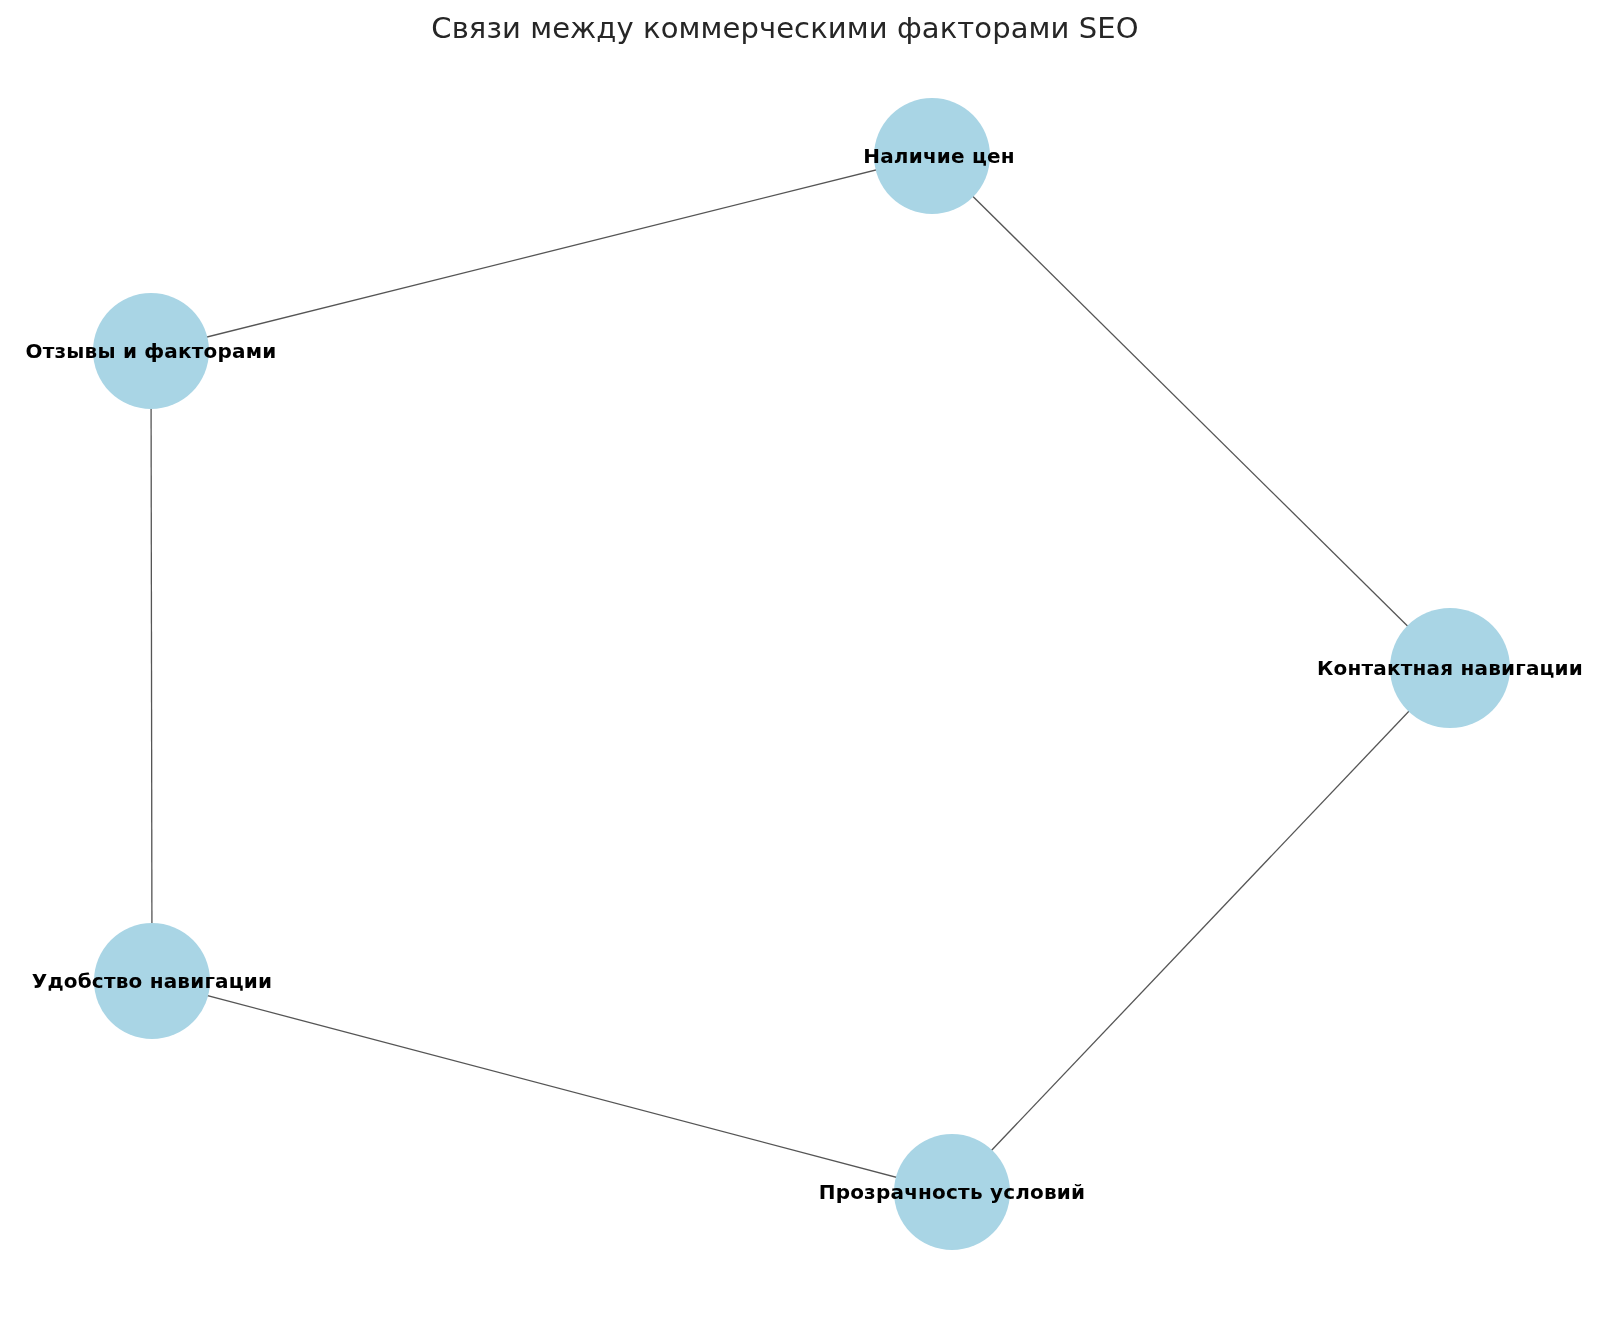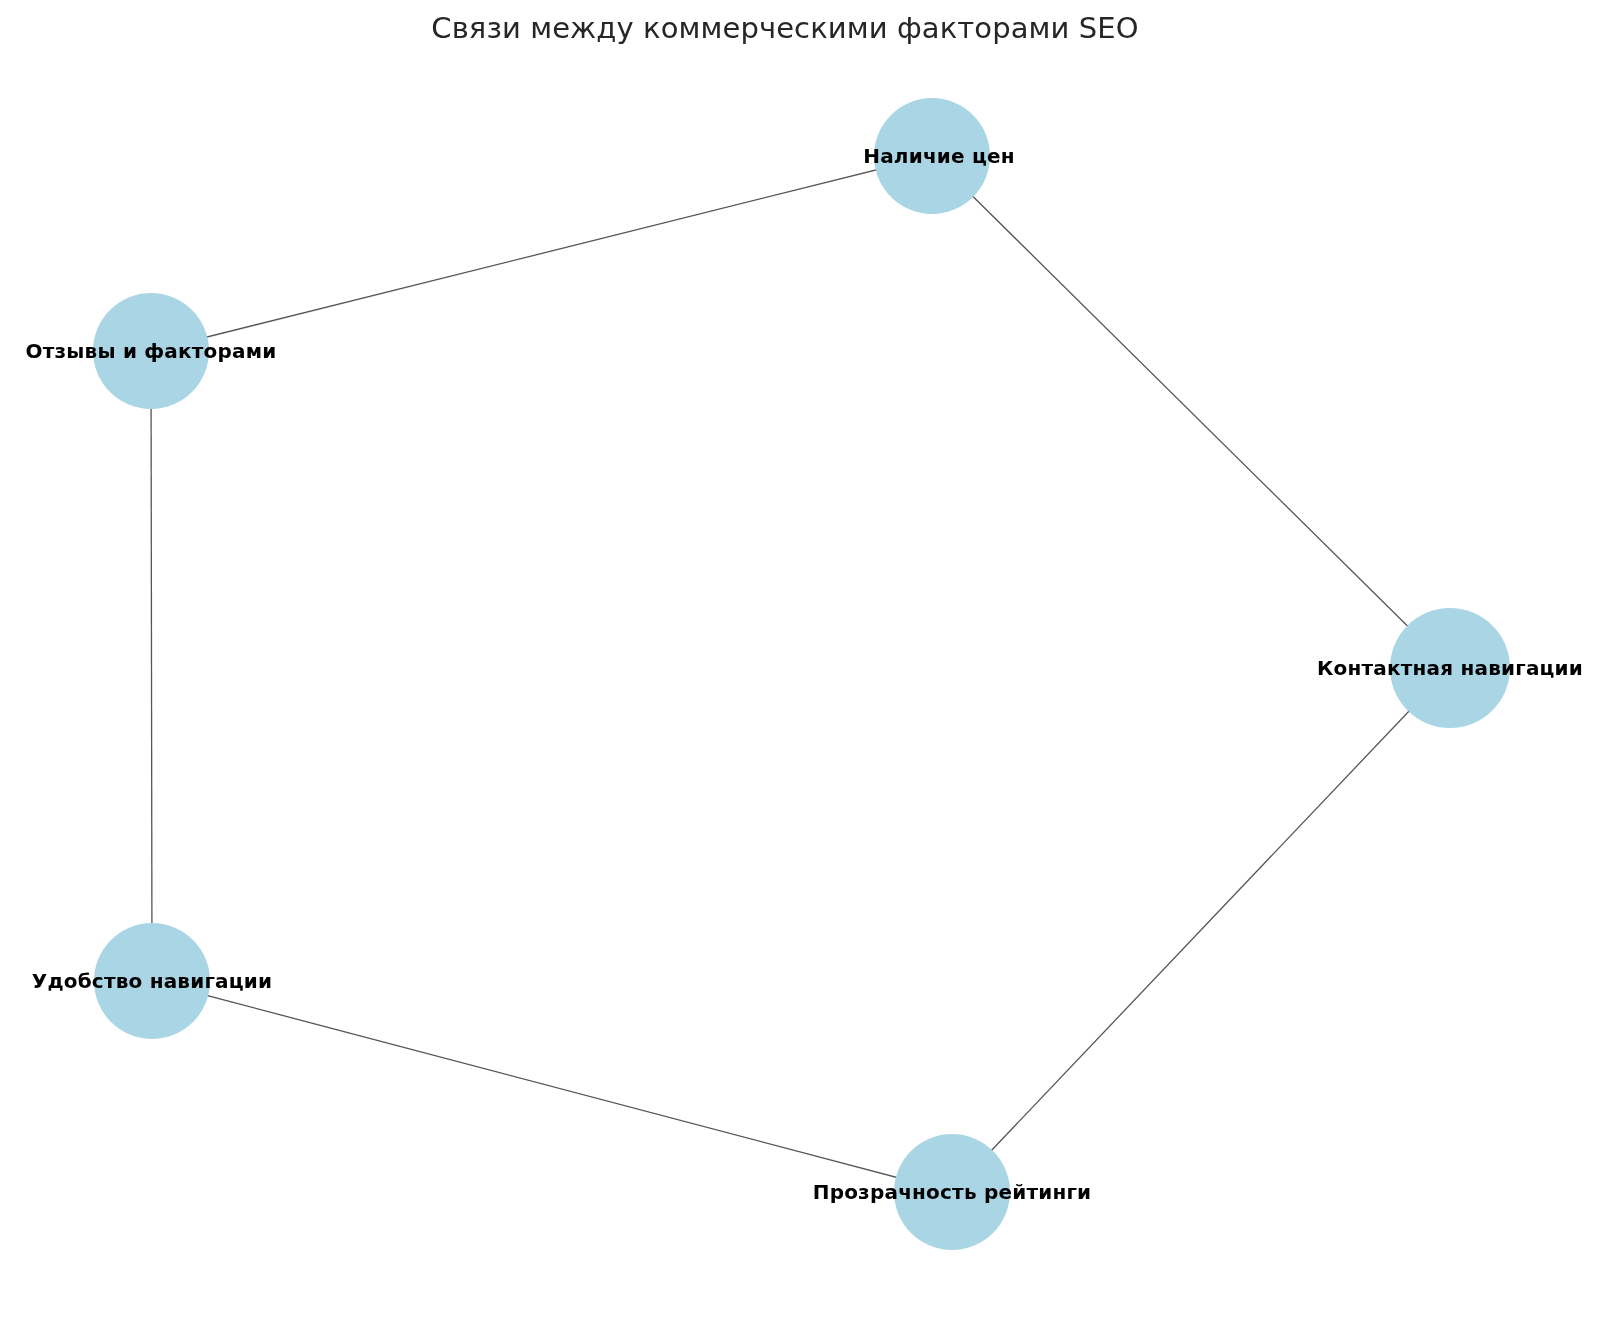--- a/index.html
+++ b/index.html
@@ -71,16 +71,16 @@
         <circle cx="152" cy="981" r="58" fill="#a9d5e5"></circle>
         <circle cx="952" cy="1192" r="58" fill="#a9d5e5"></circle>
       </g>
   </svg>
 
   <div id="labels-layer">
       <div class="node-label" style="left: 932px; top: 156px; margin-left: 7px;">Наличие цен</div>
       <div class="node-label" style="left: 151px; top: 351px;">Отзывы и факторами</div>
       <div class="node-label" style="left: 1450px; top: 668px;">Контактная навигации</div>
       <div class="node-label" style="left: 152px; top: 981px;">Удобство навигации</div>
-      <div class="node-label" style="left: 952px; top: 1192px;">Прозрачность рейтинги</div>
+      <div class="node-label" style="left: 952px; top: 1192px;">Прозрачность условий</div>
     </div>
 
 </div>
 
 </body></html>

